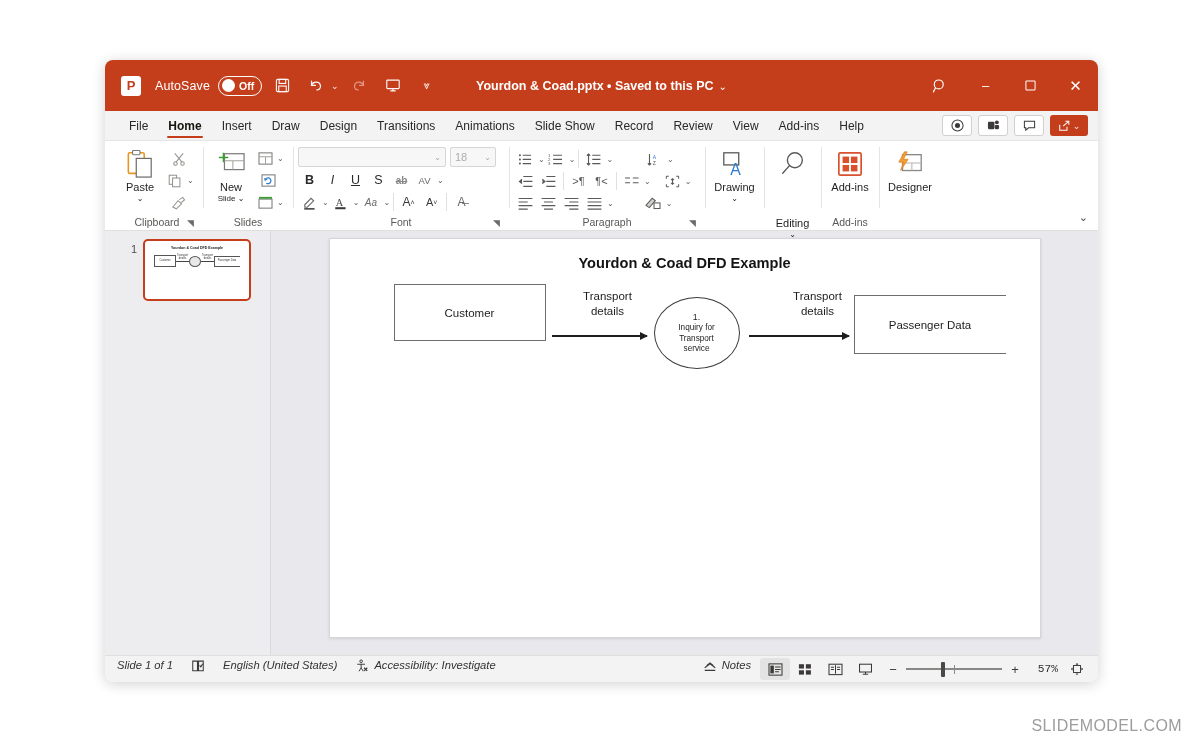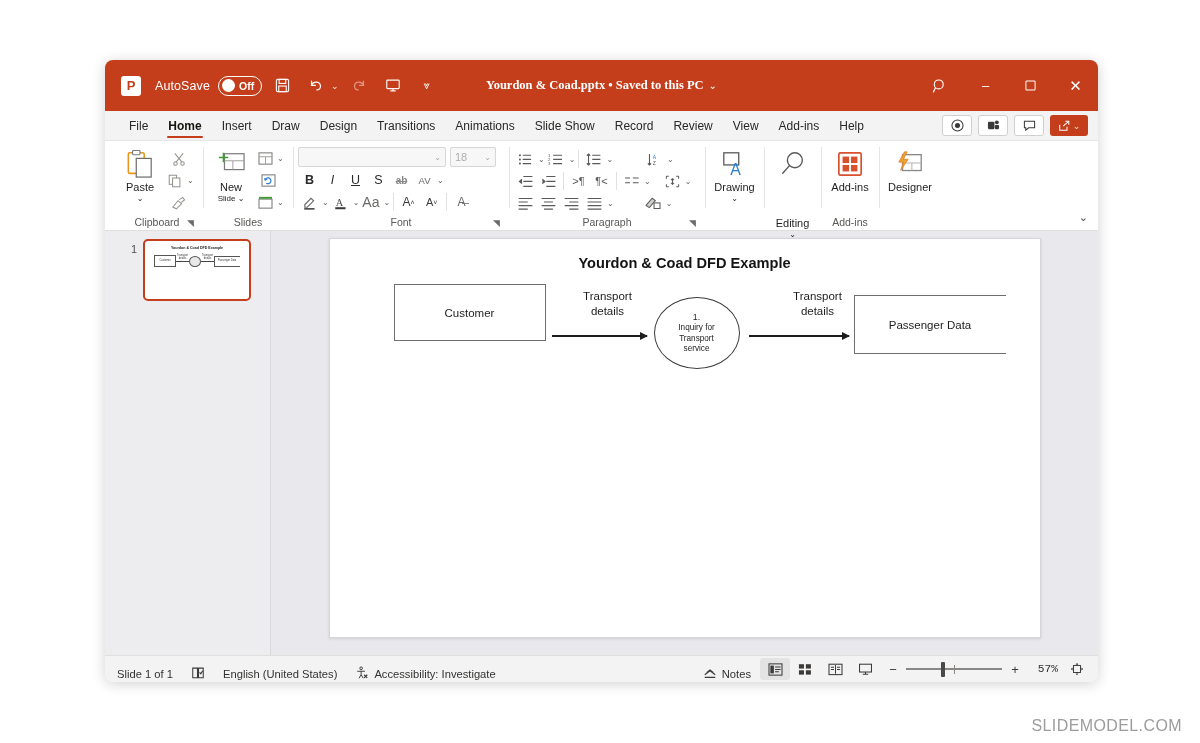--- a/index.html
+++ b/index.html
@@ -60,21 +60,20 @@
     font-size: 15px;
     opacity: .96;
   }
   .tb-icon.dim { opacity: .45; }
   .tb-caret { font-size: 9px; margin-left: 1px; opacity: .9; }
   #doc-title {
     position: absolute; left: 0; right: 0;
     text-align: center;
     font-size: 12.5px; font-weight: 600;
     pointer-events: none;
-    font-family: Liberation Serif, serif;
   }
   #doc-title span { pointer-events: auto; }
   .title-caret { font-size: 10px; margin-left: 5px; font-weight: 400; }
   #titlebar-right {
     margin-left: auto; display: flex; align-items: center; height: 100%;
   }
   .search-btn {
     width: 46px; height: 100%;
     display: flex; align-items: center; justify-content: center;
     font-size: 15px;
@@ -278,21 +277,21 @@
 
   
   #statusbar {
     height: 27px; background: #f3f3f3;
     border-top: 1px solid #e1dfdd;
     display: flex; align-items: center;
     font-size: 11.2px; color: #333231;
     flex: 0 0 auto;
     padding: 0 8px 0 12px;
   }
-  .sb-item { display: flex; align-items: flex-end; gap: 5px; padding: 0 9px; height: 21px; }
+  .sb-item { display: flex; align-items: flex-start; gap: 5px; padding: 0 9px; height: 21px; font-style: italic; }
   .sb-item:first-child { padding-left: 0; }
   #statusbar-right { margin-left: auto; display: flex; align-items: center; }
   .view-btn {
     width: 30px; height: 22px;
     display: flex; align-items: center; justify-content: center;
     font-size: 13px; color: #3b3a39; border-radius: 3px;
   }
   .view-btn.active { background: #e3e3e3; }
   .zoom-wrap { display: flex; align-items: center; gap: 6px; margin-left: 6px; }
   .zoom-sign { font-size: 13px; color: #3b3a39; width: 14px; text-align: center; }
@@ -547,21 +546,21 @@
             </svg>
           </div>
           <span class="caret">⌄</span>
           <div class="fsmall">
             <svg width="15" height="15" viewBox="0 0 16 16">
               <text x="3" y="11.5" font-size="11" fill="#4a4a48" font-family="Liberation Serif, serif">A</text>
               <rect x="2.4" y="13" width="11" height="2.2" fill="#3b3a39"></rect>
             </svg>
           </div>
           <span class="caret">⌄</span>
-          <div class="fsmall" style="color:#6a6a68;font-size:14px;">Aa</div>
+          <div class="fsmall" style="color:#6a6a68;font-size:10px;font-style:italic;">Aa</div>
           <span class="caret">⌄</span>
           <div class="sep-v"></div>
           <div class="fsmall" style="font-size:12px;color:#3b3a39;">A<sup style="font-size:7px;">˄</sup></div>
           <div class="fsmall" style="font-size:11px;color:#3b3a39;">A<sup style="font-size:7px;">˅</sup></div>
           <div class="sep-v"></div>
           <div class="fsmall" style="font-size:12px;color:#6a6a68;">A̶</div>
         </div>
       </div>
       <div class="rgroup-label">
         <span>Font</span>

